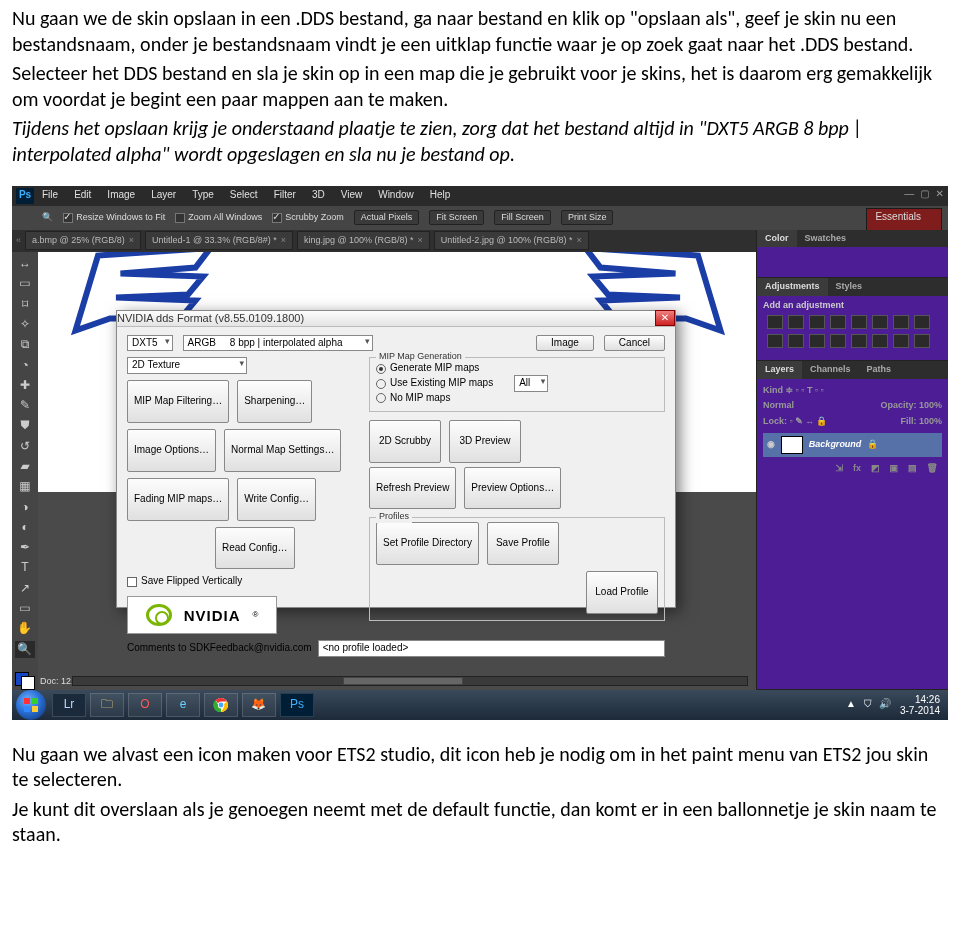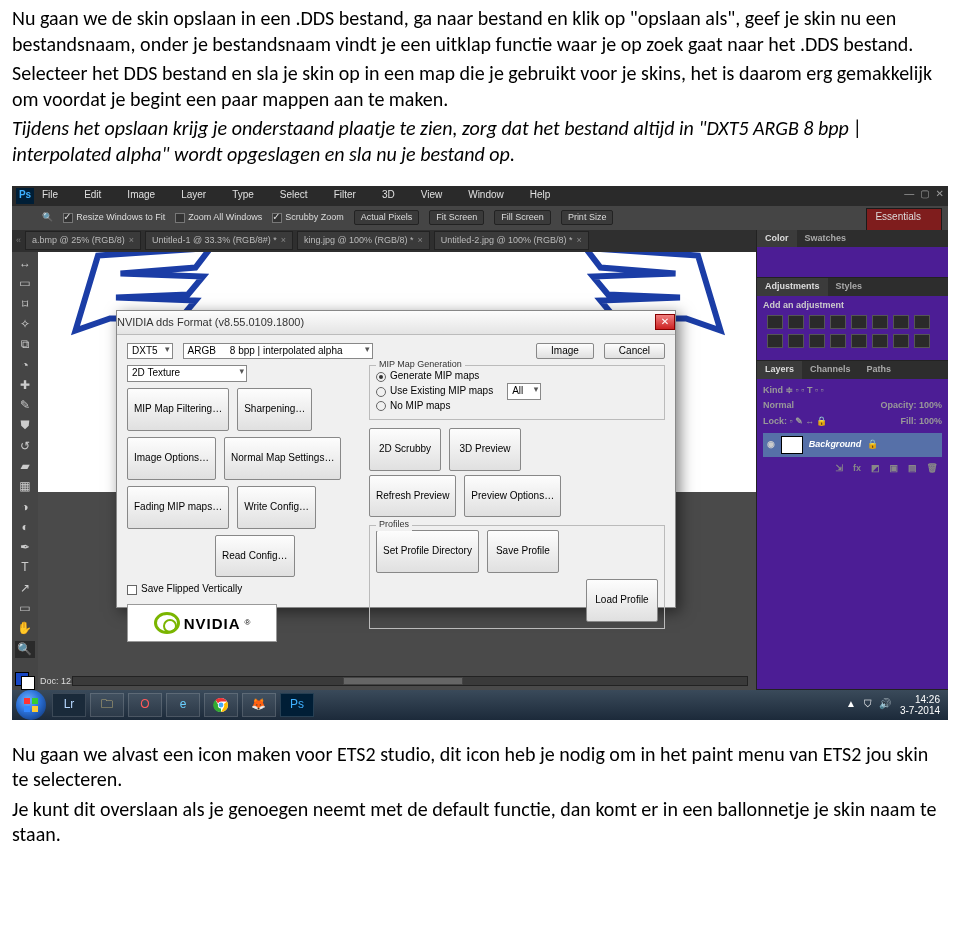--- a/index.html
+++ b/index.html
@@ -30,21 +30,21 @@
     position: absolute; left:0; top:0; right:0; height:20px;
     background: #2a2a2a; display:flex; align-items:center;
     padding-left:4px;
   }
   .ps-logo {
     width:18px; height:16px; background:#001e36;
     color:#3fb1ff; font-weight:bold; font-size:10px;
     display:flex; align-items:center; justify-content:center;
     margin-right:8px;
   }
-  .ps-menu { display:flex; gap:26px; color:#e0e0e0; font-size:10px; }
+  .ps-menu { display:flex; gap:16px; color:#e0e0e0; font-size:10px; }
   .ps-winbtns { position:absolute; right:4px; top:2px; display:flex; gap:6px; color:#999;}
   
   .ps-options {
     position:absolute; left:0; top:20px; right:0; height:24px;
     background:#454545; display:flex; align-items:center; gap:10px;
     padding-left:30px; color:#ddd; font-size:9px;
   }
   .ps-options .chk { display:flex; align-items:center; gap:3px;}
   .ps-options .chk .box { width:10px; height:10px; background:#333; border:1px solid #777; position:relative;}
   .ps-options .chk .box.checked::after { content:"✓"; position:absolute; left:-1px; top:-3px; color:#ddd; font-size:10px;}
@@ -107,21 +107,21 @@
   .wing svg { width:100%; height:100%; }
   .wing.left { left:40px; }
   .wing.right { left:550px; }
   
   .nvdialog {
     position:absolute; left:78px; top:58px; width:560px; height:298px;
     background:#f0f0f0; border:1px solid #888; box-shadow:4px 4px 14px rgba(0,0,0,.5);
     color:#000;
   }
   .nvdialog .titlebar {
-    height:24px; background:linear-gradient(#fdfdfd,#e4e4e4);
+    height:16px; background:linear-gradient(#fdfdfd,#e4e4e4);
     border-bottom:1px solid #bbb; display:flex; align-items:center;
     padding:0 0; font-size:11px; color:#333;
   }
   .nvdialog .titlebar .winx { margin-left:auto; width:20px; height:16px; background:linear-gradient(#f08080,#c22); color:#fff; display:flex; align-items:center; justify-content:center; font-size:10px; border:1px solid #800;}
   .nvdialog .content { padding:8px 10px 6px 10px; font-size:10px;}
   .row { display:flex; align-items:center; gap:6px; }
   .dd { background:#fff; border:1px solid #888; padding:1px 14px 1px 4px; font-size:10px; position:relative; min-width:44px;}
   .dd::after { content:"▾"; position:absolute; right:2px; top:0; color:#555; font-size:9px;}
   .wbtn { background:linear-gradient(#fdfdfd,#e0e0e0); border:1px solid #888; padding:1px 10px; font-size:10px; border-radius:2px; min-width:80px; text-align:center;}
   .wbtn.sm { min-width:72px; padding:14px 6px;}
@@ -133,21 +133,21 @@
   .groupbox { border:1px solid #bbb; padding:4px 6px 6px 6px; position:relative;}
   .groupbox .gtitle { position:absolute; top:-7px; left:6px; background:#f0f0f0; padding:0 3px; font-size:9px; color:#333;}
   .radio { display:flex; align-items:center; gap:4px; font-size:10px;}
   .radio .r { width:10px; height:10px; border:1px solid #666; border-radius:50%; position:relative;}
   .radio .r.checked::after{ content:""; position:absolute; left:2px; top:2px; width:4px; height:4px; background:#333; border-radius:50%;}
   .chk2 { display:flex; align-items:center; gap:4px; font-size:10px;}
   .chk2 .b { width:10px; height:10px; border:1px solid #666; background:#fff;}
   .pairrow { display:flex; gap:8px;}
   .nvlogo {
     width:150px; height:38px; background:#fff; border:1px solid #999;
-    display:flex; align-items:center; justify-content:center; gap:4px;
+    display:flex; align-items:center; justify-content:center; gap:12px;
     margin-top:2px;
   }
   .nvlogo .eye {
     width:26px; height:22px; border:3px solid #7ab500; border-radius:50% 50% 50% 50%;
     position:relative;
   }
   .nvlogo .eye::after{ content:""; position:absolute; left:6px; top:4px; width:10px; height:10px; border:2px solid #7ab500; border-radius:50%;}
   .nvlogo .txt { font-weight:bold; font-size:15px; letter-spacing:1px;}
   .bottomrow { display:flex; align-items:center; gap:6px; margin-top:6px;}
   .txtinput { background:#fff; border:1px solid #888; padding:1px 4px; font-size:10px; flex:1;}
@@ -419,21 +419,21 @@
           <div class="colR">
             <div class="groupbox">
               <span class="gtitle">MIP Map Generation</span>
               <div class="radio">
                   <span class="r checked"></span>
                   <span>Generate MIP maps</span>
                 </div>
               <div class="radio">
                   <span class="r"></span>
                   <span>Use Existing MIP maps</span>
-                  <span class="dd" style="margin-left:10px;min-width:34px">All</span>
+                  <span class="dd" style="margin-left:17px;min-width:34px">All</span>
                 </div>
               <div class="radio">
                   <span class="r"></span>
                   <span>No MIP maps</span>
                 </div>
             </div>
             <div class="pairrow" style="margin-top:4px">
               <div class="wbtn sm">2D Scrubby</div>
               <div class="wbtn sm">3D Preview</div>
             </div>
@@ -447,20 +447,24 @@
                 <div class="wbtn sm">Set Profile Directory</div>
                 <div class="wbtn sm">Save Profile</div>
               </div>
               <div class="pairrow" style="margin-top:6px;justify-content:flex-end">
                 <div class="wbtn sm">Load Profile</div>
               </div>
             </div>
           </div>
         </div>
 
+        <div class="bottomrow">
+          <span>Comments to SDKFeedback@nvidia.com</span>
+          <div class="txtinput">&lt;no profile loaded&gt;</div>
+        </div>
       </div>
     </div>
   </div>
 
   <div class="ps-docinfo">Doc: 12.0M/1.71M</div>
   <div class="canvas-scrollbar">
       <div class="thumb"></div>
     </div>
 
   <div class="taskbar">

